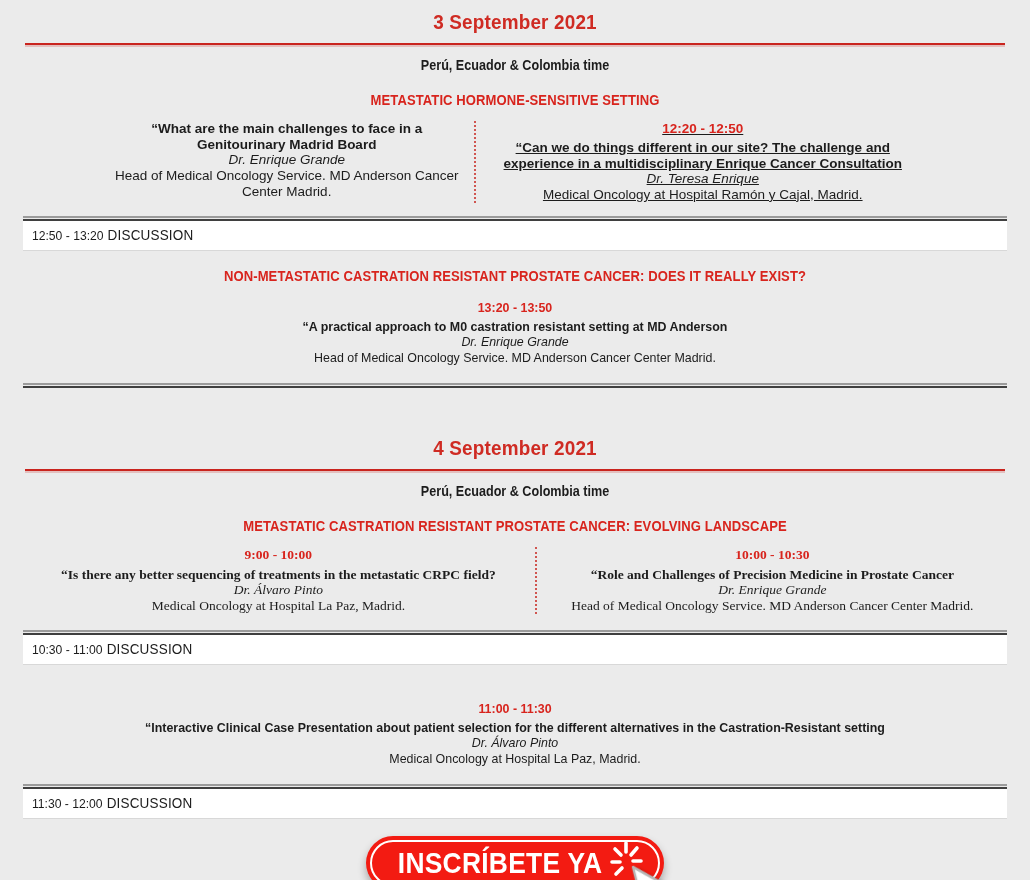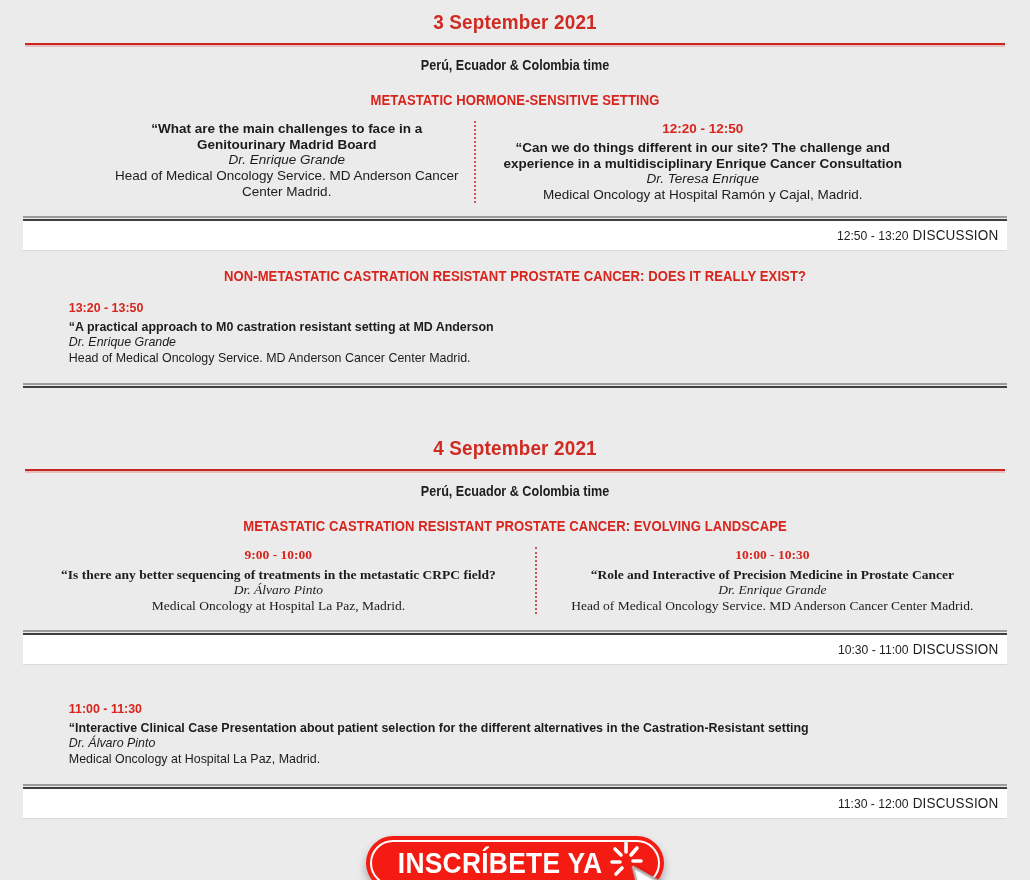--- a/index.html
+++ b/index.html
@@ -27,40 +27,40 @@
   }
   .section-heading {
     color:#d8241d; font-size:14.5px; font-weight:bold; text-align:center;
     margin-bottom:13px; letter-spacing:0.1px;
   }
 
   .columns { display:flex; align-items:stretch; margin-bottom:13px; }
   .columns .col { padding:0 14px; text-align:center; }
   .columns.day1 { max-width:830px; margin:0 auto 13px auto; }
   .columns.day1 .col-a { width:45%; }
-  .columns.day1 .col-b { width:55%; }
+  .columns.day1 .col-b { width:55%;text-decoration:underline; }
   .columns.day2 { margin:0 22px 16px 22px;font-family:Liberation Serif, serif; }
   .columns.day2 .col-a { width:52%; }
   .columns.day2 .col-b { width:48%; }
   .col-b { border-left:2px dotted #d05550; }
 
   .time { color:#d8241d; font-size:13.5px; font-weight:bold; margin-bottom:4px; }
   .session-title { font-size:13.5px; font-weight:bold; line-height:1.16; }
   .speaker { font-size:13.5px; font-style:italic; line-height:1.16; }
   .affiliation { font-size:13.5px; line-height:1.16; }
 
-  .single-session { text-align:left; margin:16px 30px 17px 30px; }
+  .single-session { text-align:center; margin:16px 30px 17px 30px; }
   .single-session .inner { transform:scaleX(0.92); transform-origin:center; }
 
   .discussion { margin:0 23px 17px 23px; }
   .dbl-a { height:2px; background:#9b9b9b; margin-bottom:1px; }
   .dbl-b { height:2px; background:#3f3f3f; }
   .disc-bar {
     background:#ffffff; border-bottom:1px solid #d8d8d8;
-    text-align:right; padding:5px 0 6px 0;
+    text-align:left; padding:5px 0 6px 0;
   }
   .disc-inner { display:inline-block; transform:scaleX(0.9); white-space:nowrap; }
   .disc-time { font-size:13.5px; }
   .disc-label { font-size:15px; letter-spacing:0.2px; }
 
   .day2-block { margin-top:48px; }
   .gap-after-bar { height:3px; }
 
   .register-wrap { margin-top:11px; display:flex; justify-content:center; }
   .register-btn {
@@ -142,21 +142,21 @@
 
   <div class="columns day2">
     <div class="col col-a">
       <div class="time">9:00 - 10:00</div>
       <div class="session-title">“Is there any better sequencing of treatments in the metastatic CRPC field?</div>
       <div class="speaker">Dr. Álvaro Pinto</div>
       <div class="affiliation">Medical Oncology at Hospital La Paz, Madrid.</div>
     </div>
     <div class="col col-b">
       <div class="time">10:00 - 10:30</div>
-      <div class="session-title">“Role and Interactive of Precision Medicine in Prostate Cancer</div>
+      <div class="session-title">“Role and Challenges of Precision Medicine in Prostate Cancer</div>
       <div class="speaker">Dr. Enrique Grande</div>
       <div class="affiliation">Head of Medical Oncology Service. MD Anderson Cancer Center Madrid.</div>
     </div>
   </div>
 
   <div class="discussion">
     <div class="dbl-a"></div>
     <div class="dbl-b"></div>
     <div class="disc-bar">
       <span class="disc-inner"><span class="disc-time">10:30 - 11:00</span>&nbsp;<span class="disc-label">DISCUSSION</span></span>

